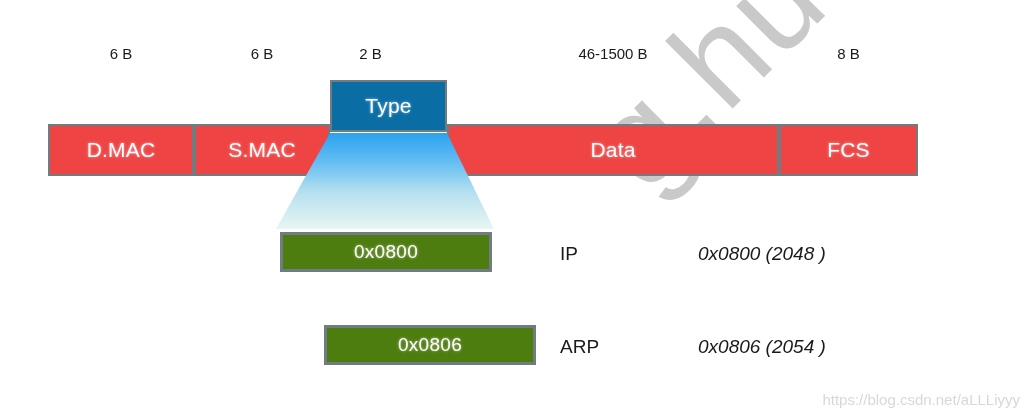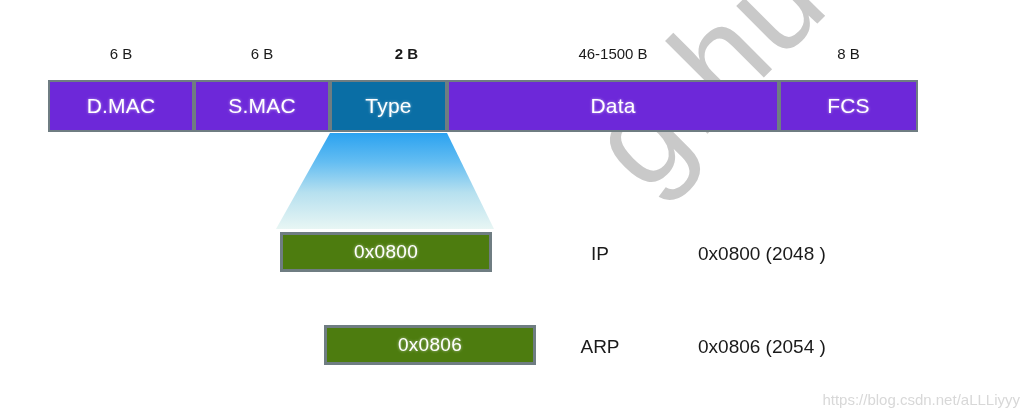--- a/index.html
+++ b/index.html
@@ -76,21 +76,21 @@
     border: 2px solid #6f7d82;
     display: flex;
     align-items: center;
     justify-content: center;
     font-size: 21px;
     color: #ffffff;
     text-shadow: 0 0 3px rgba(255,255,255,0.55);
     letter-spacing: 0.2px;
     white-space: nowrap;
   }
-  .seg-light { background: #6d28d9; }
+  .seg-light { background: #ef4444; margin-top: 44px; }
   .seg-dark  { background: #0a6ea5; }
 
   
   #funnel {
     position: absolute;
     left: 276px;
     top: 133px;
     width: 218px;
     height: 96px;
     pointer-events: none;
@@ -114,50 +114,50 @@
     letter-spacing: 0.3px;
     white-space: nowrap;
   }
   #value-box-0 { top: 232px; }
   #value-box-1 { top: 325px; margin-left: 44px; }
 
   .proto-name {
     position: absolute;
     left: 560px;
     width: 80px;
-    text-align: center;
     font-size: 19px;
     color: #1a1a1a;
     white-space: nowrap;
   }
   #proto-name-0 { top: 243px; }
   #proto-name-1 { top: 336px; }
 
   .proto-value {
     position: absolute;
     left: 698px;
     font-size: 19px;
     color: #1a1a1a;
     white-space: nowrap;
+    font-style: italic;
   }
   #proto-value-0 { top: 243px; }
   #proto-value-1 { top: 336px; }
 </style>
 </head>
 <body>
 
 <div id="canvas">
 
   <div id="watermark-huawei">g.huawei</div>
 
   <div id="watermark-url">https://blog.csdn.net/aLLLiyyy</div>
 
   <div class="size-label" style="left:48px;  width:146px;">6 B</div>
   <div class="size-label" style="left:194px; width:136px;">6 B</div>
-  <div class="size-label" style="left:348px; width:117px;font-weight:bold;">2 B</div>
+  <div class="size-label" style="left:312px; width:117px;">2 B</div>
   <div class="size-label" style="left:447px; width:332px;">46-1500 B</div>
   <div class="size-label" style="left:779px; width:139px;">8 B</div>
 
   <div id="frame">
     <div class="frame-seg seg-light" style="left:0px;   width:146px;">D.MAC</div>
     <div class="frame-seg seg-light" style="left:146px; width:136px;">S.MAC</div>
     <div class="frame-seg seg-light" style="left:399px; width:332px;">Data</div>
     <div class="frame-seg seg-dark" style="left:282px; width:117px;">Type</div>
     <div class="frame-seg seg-light" style="left:731px; width:139px;">FCS</div>
   </div>

